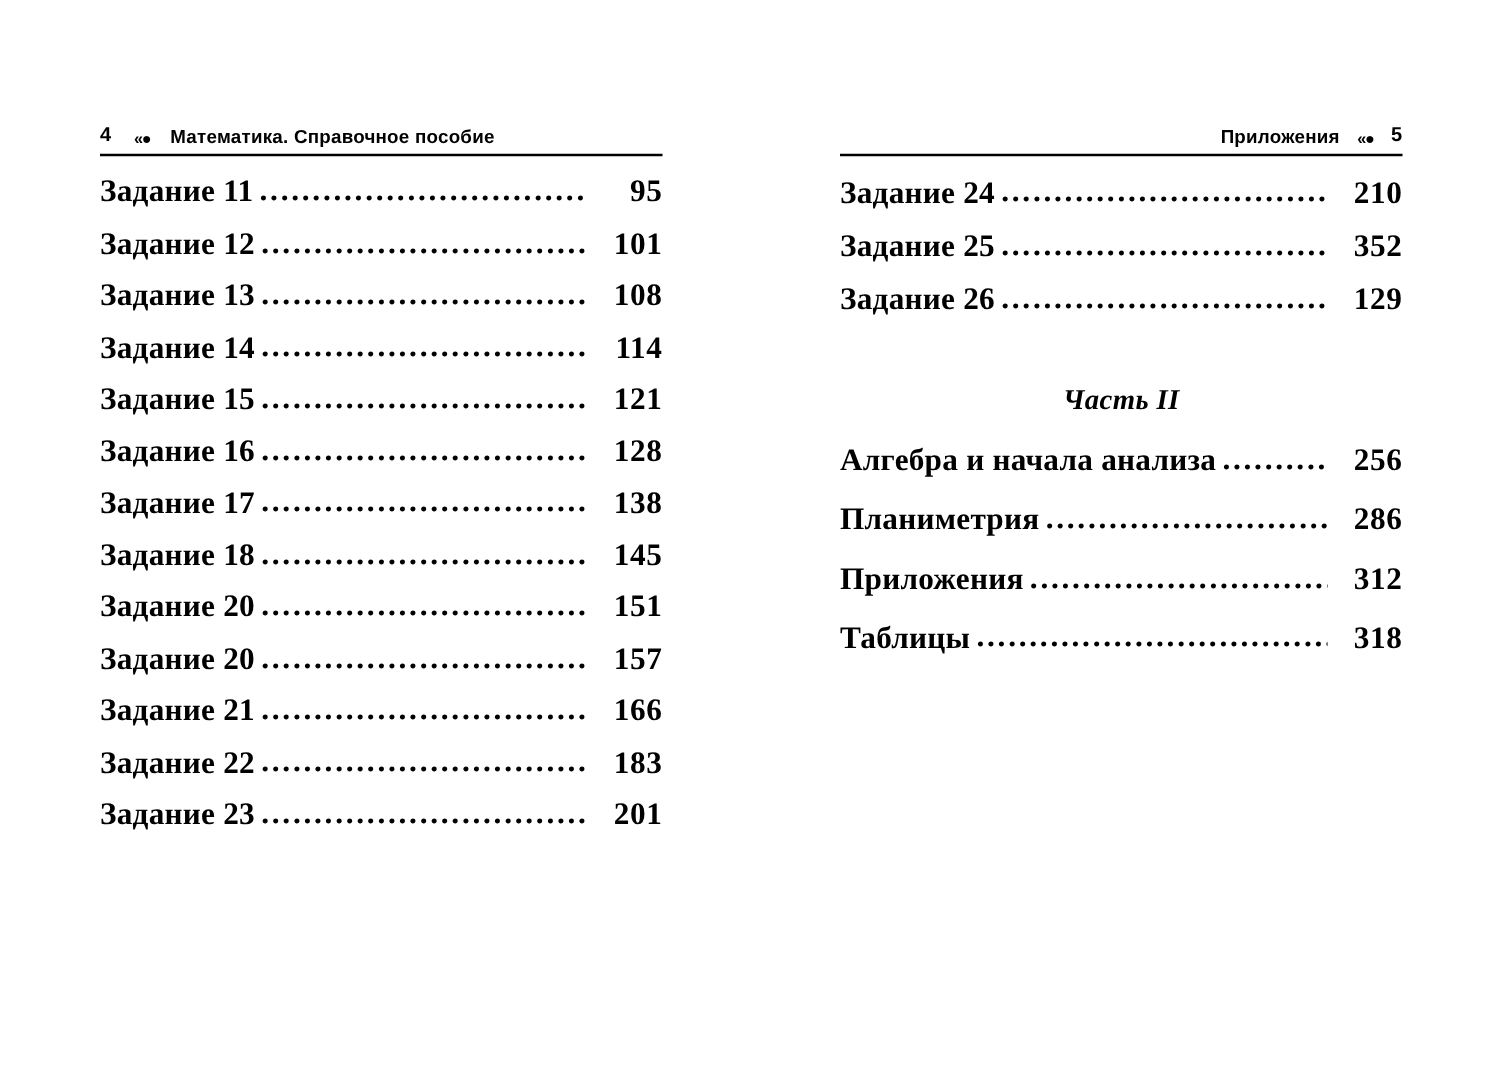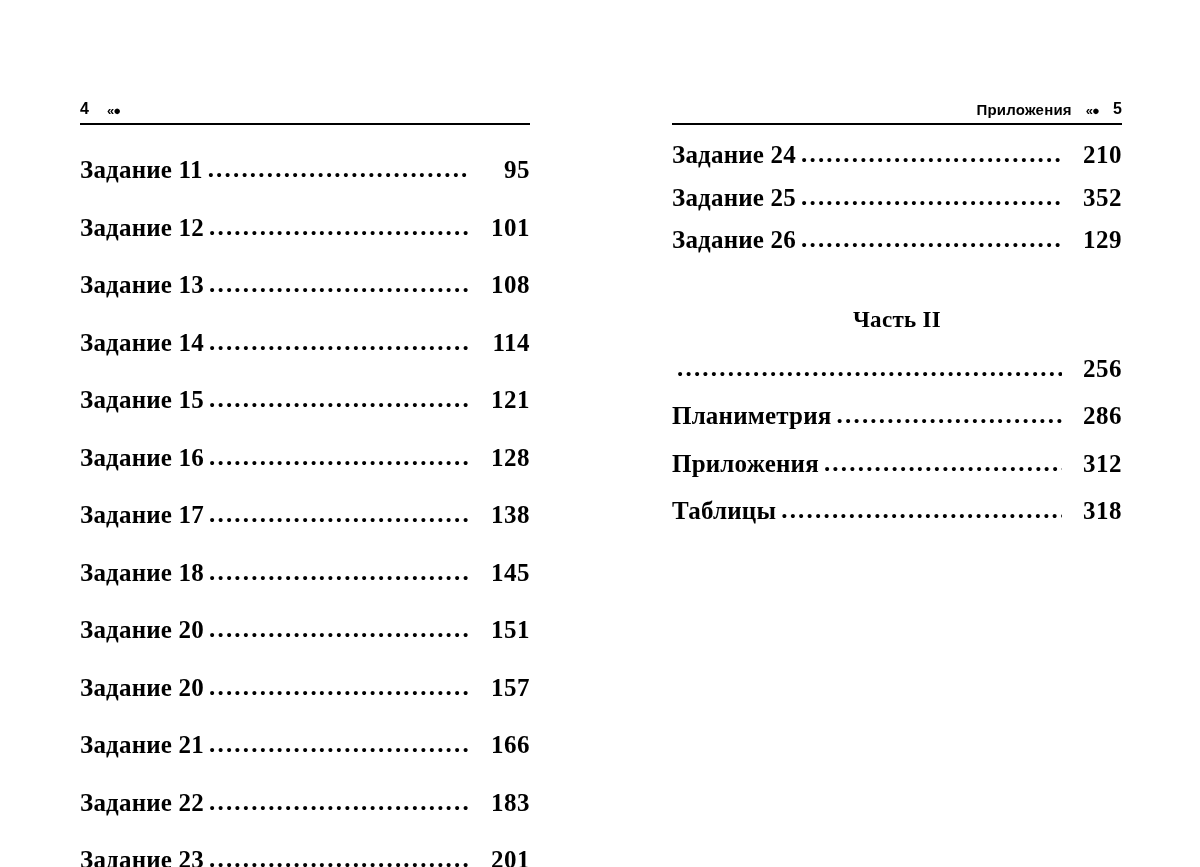--- a/index.html
+++ b/index.html
@@ -73,21 +73,21 @@
   }
   ul.toc li {
     display: flex;
     align-items: baseline;
     font-weight: bold;
     font-size: 25px;
     line-height: 1.02;
     margin-top: 20px;
     white-space: nowrap;
   }
-  .page-left ul.toc li { margin-top: 32px; }
+  .page-left ul.toc li { margin-top: 16px; }
   .page-left ul.toc { margin-top: 11px; }
   .page-right ul.toc.first { margin-top: 10px; }
   .page-right ul.toc.first li { margin-top: 17px; }
   ul.toc li .label {
     flex: 0 0 auto;
     letter-spacing: 0.2px;
   }
   ul.toc li .leader {
     flex: 1 1 auto;
     overflow: hidden;
@@ -112,39 +112,41 @@
     text-align: center;
     font-weight: bold;
     margin-top: 52px;
     margin-bottom: 6px;
     line-height: 1.28;
   }
   .part-head .pt-line1 {
     display: block;
     font-size: 23px;
     letter-spacing: 0.3px;
+    font-style: italic;
   }
   .part-head .pt-line2 {
     display: block;
     font-size: 24px;
     letter-spacing: 0.3px;
   }
   ul.toc.second { margin-top: 16px; }
   ul.toc.second li { margin-top: 22px; }
 </style>
 </head>
 <body>
 
 <div class="spread">
 
   <div class="page page-left">
 
     <div class="runhead left">
       <span class="folio">4</span>
       <span class="orn">«●</span>
+      <span class="rh-title">Математика. Справочное пособие</span>
     </div>
 
     <ul class="toc">
       <li>
         <span class="label">Задание 11</span>
         <span class="leader">......................................................................................</span>
         <span class="pageno">95</span>
       </li>
       <li>
         <span class="label">Задание 12</span>
@@ -234,20 +236,21 @@
         <span class="pageno">129</span>
       </li>
     </ul>
 
     <div class="part-head">
       <span class="pt-line1">Часть II</span>
     </div>
 
     <ul class="toc second">
       <li>
+        <span class="label">Алгебра и начала анализа</span>
         <span class="leader">......................................................................................</span>
         <span class="pageno">256</span>
       </li>
       <li>
         <span class="label">Планиметрия</span>
         <span class="leader">......................................................................................</span>
         <span class="pageno">286</span>
       </li>
       <li>
         <span class="label">Приложения</span>

